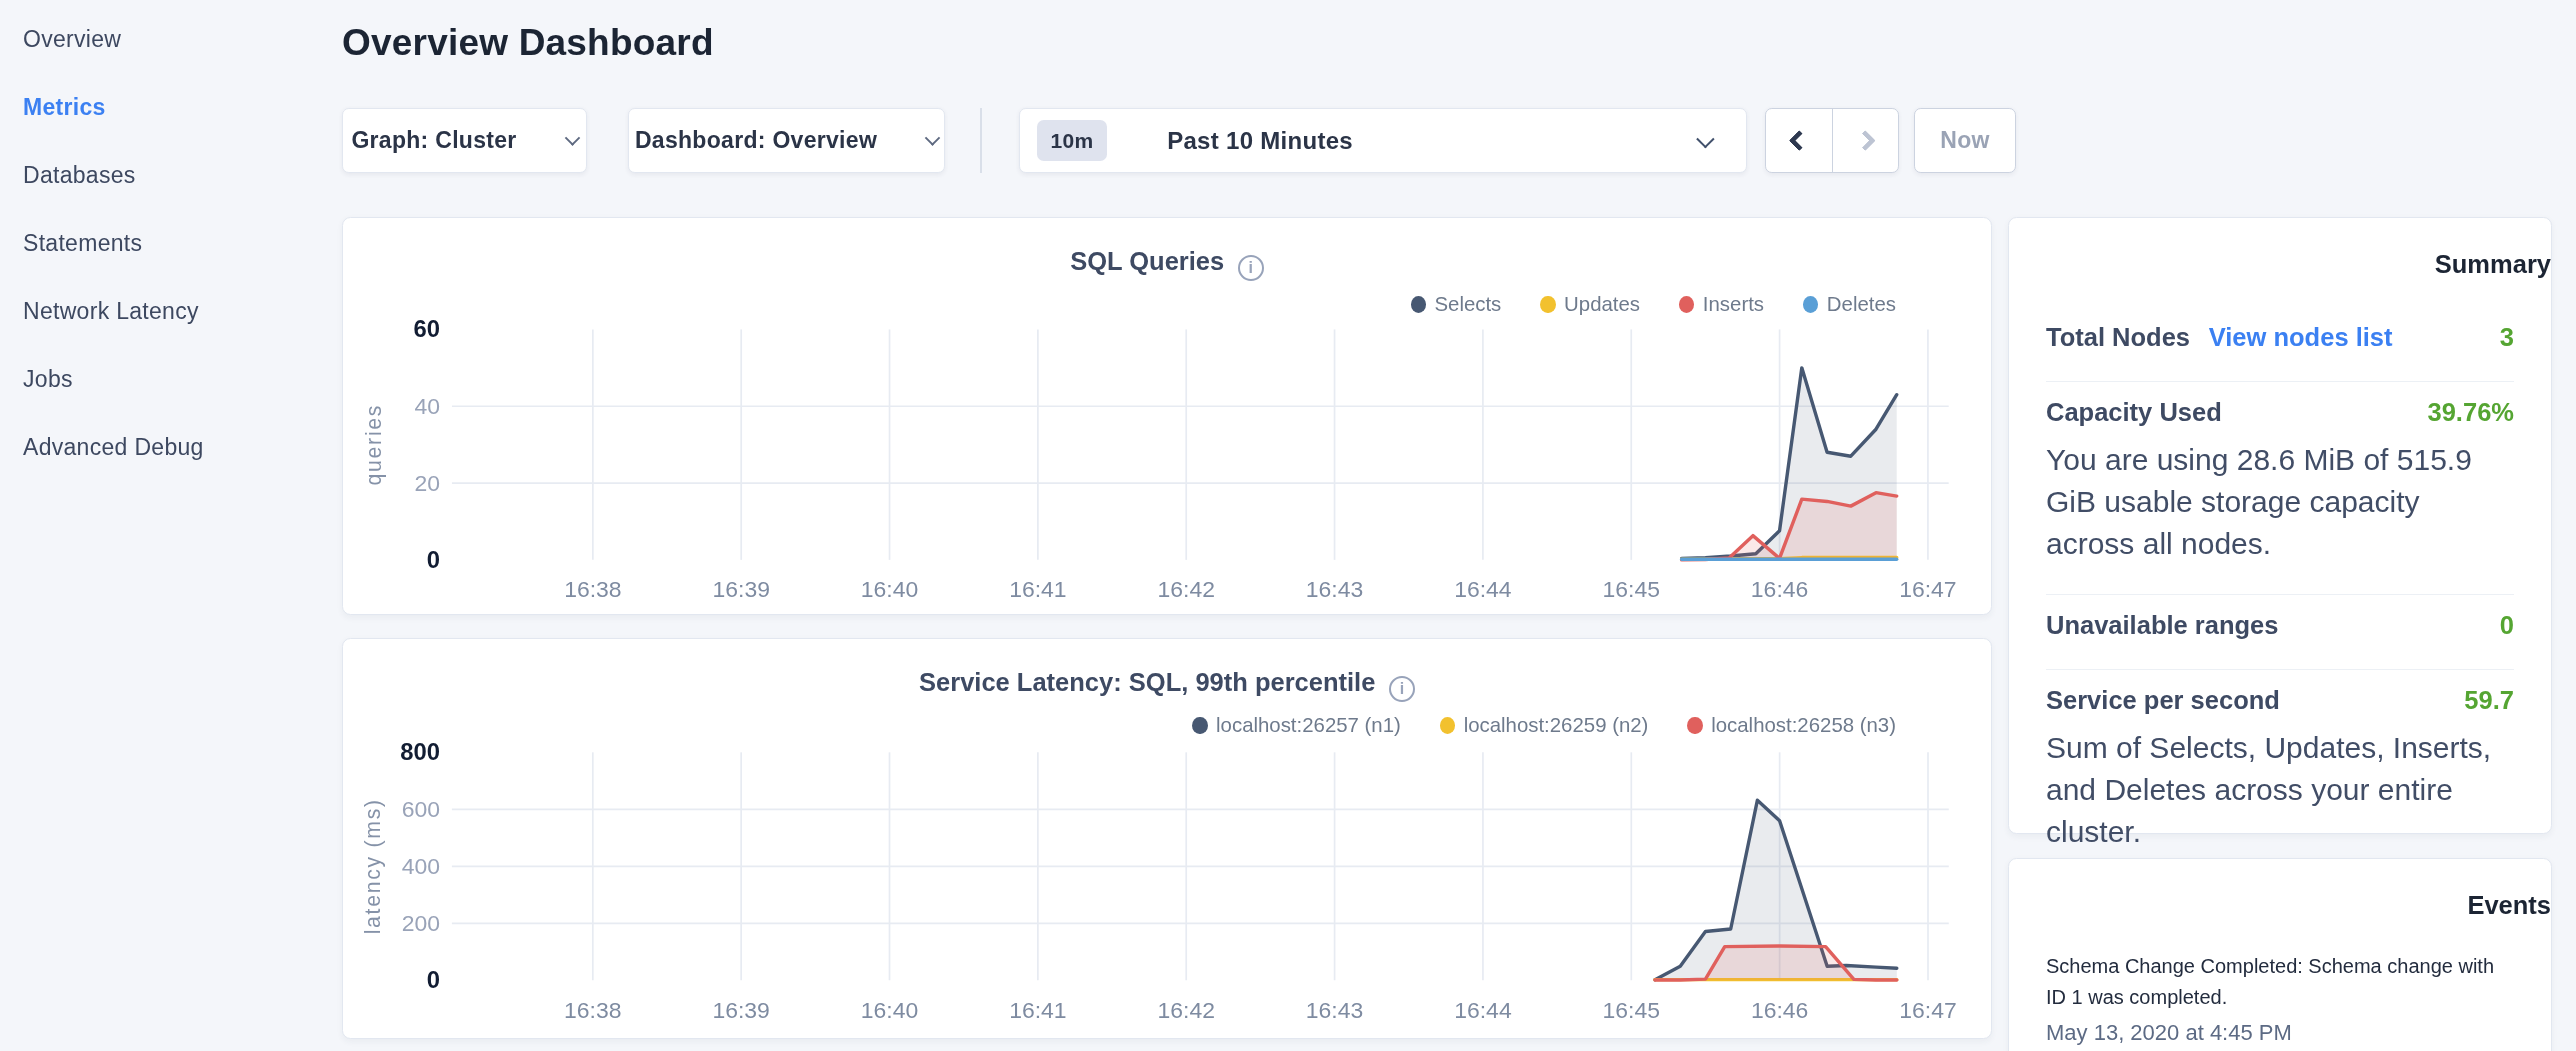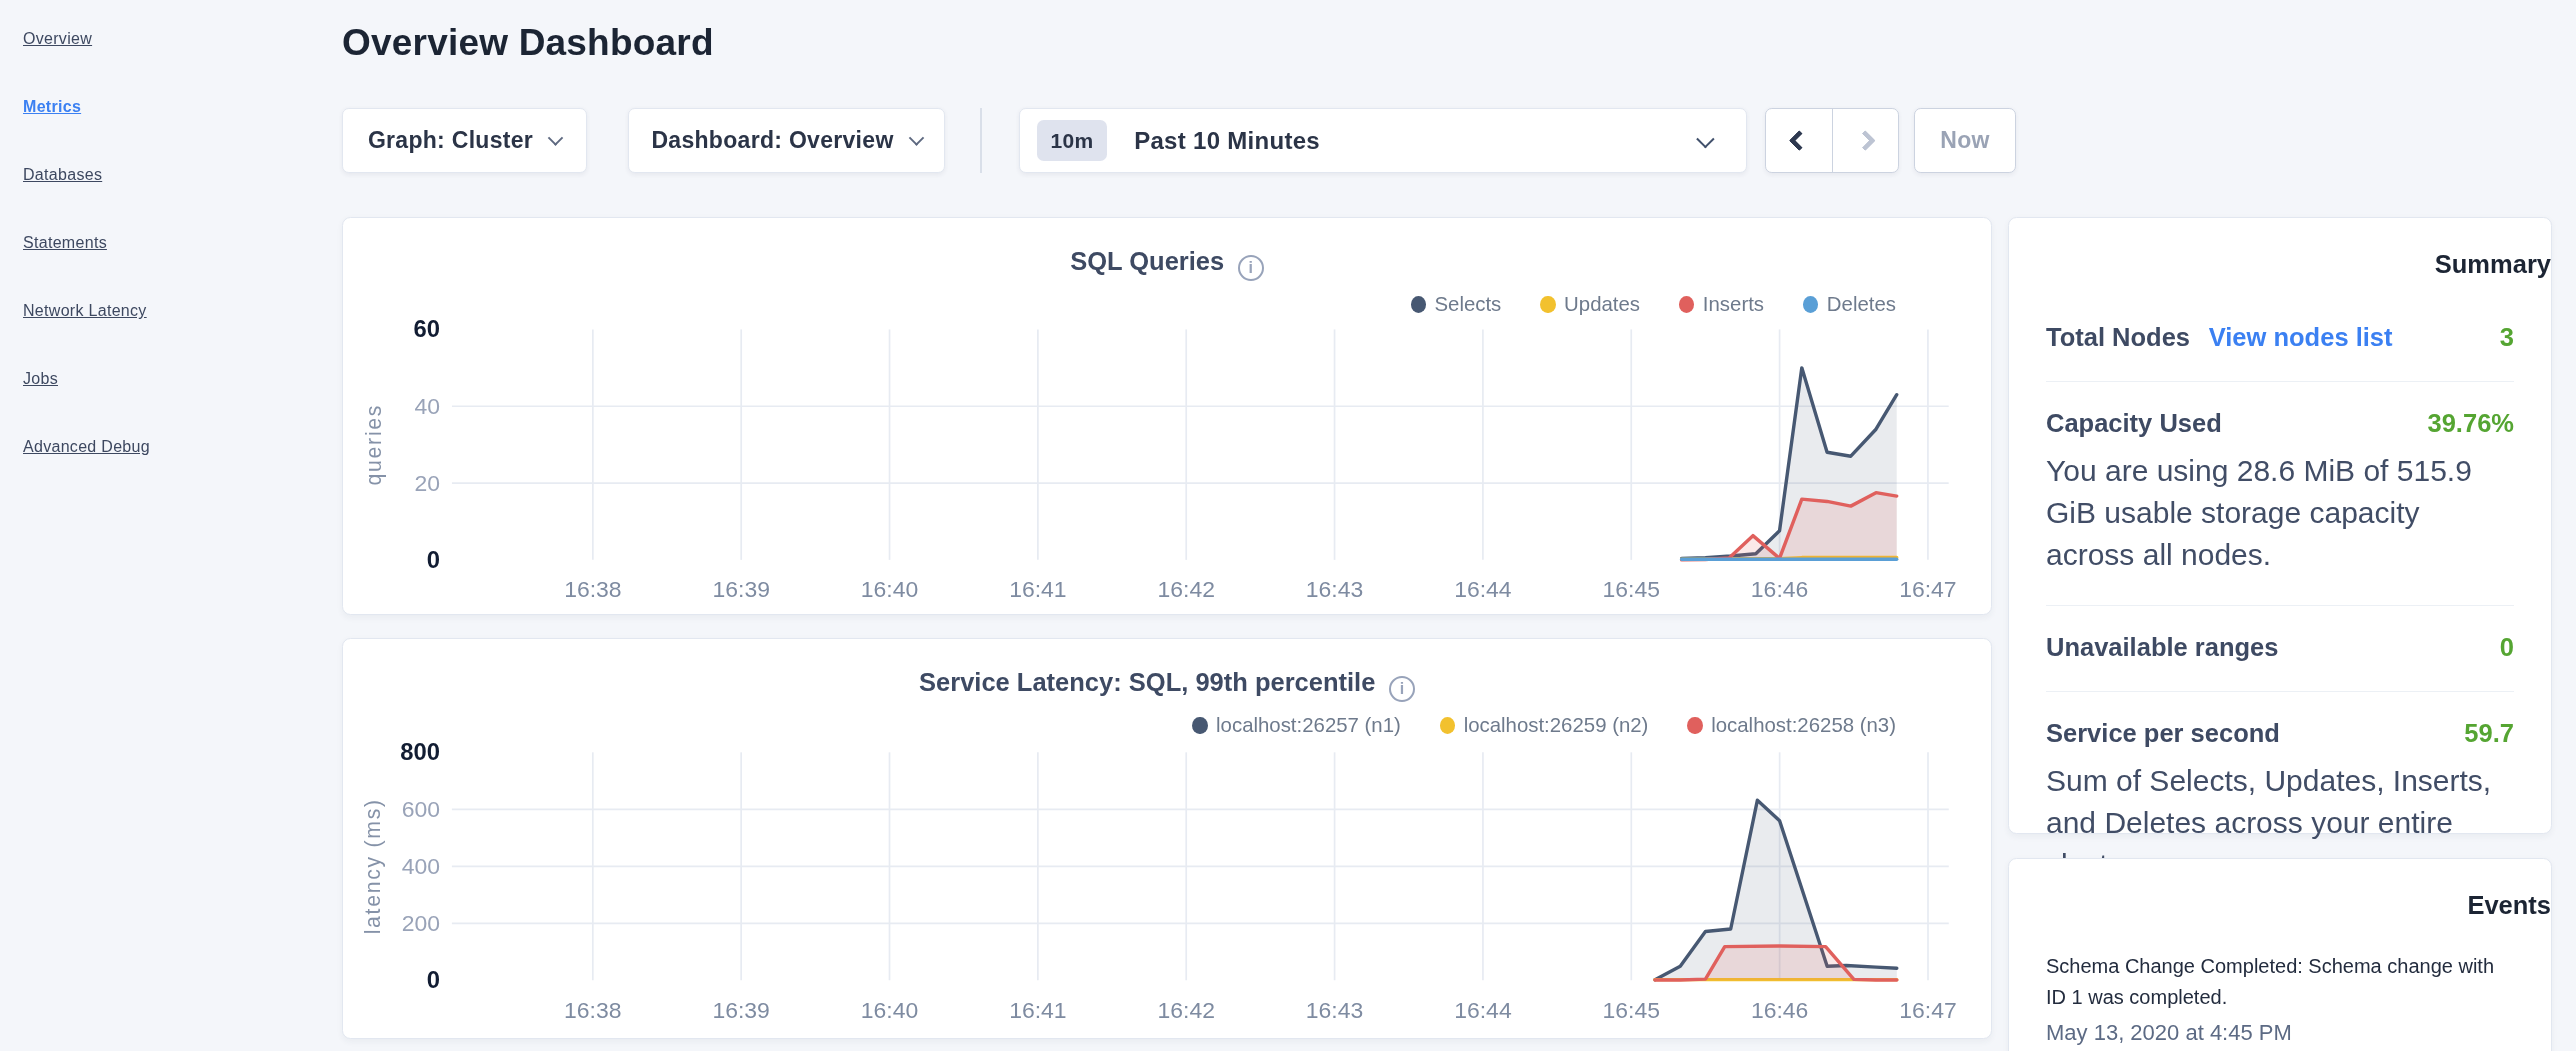--- a/index.html
+++ b/index.html
@@ -10,31 +10,31 @@
     --grid:#e7ebf2;
     --border:#e2e7f0;
   }
   *{box-sizing:border-box;margin:0;padding:0;}
   html,body{margin:0;padding:0;background:#f4f6fa;}
   body{font-family:"Liberation Sans","DejaVu Sans",sans-serif;}
   .app{position:relative;width:2576px;height:1051px;background:#f4f6fa;overflow:hidden;}
 
   
   .sidebar{position:absolute;left:23px;top:5.1px;width:306px;}
-  .nav-item{height:68px;display:flex;align-items:center;font-size:16px;font-weight:500;
-    color:#3d4860;cursor:pointer;letter-spacing:0.3px;text-decoration:underline;}
+  .nav-item{height:68px;display:flex;align-items:center;font-size:23px;font-weight:500;
+    color:#3d4860;cursor:pointer;letter-spacing:0.3px;}
   .nav-item.active{color:var(--accent);font-weight:700;}
 
   
   .page-title{position:absolute;left:342px;top:22px;font-size:37px;font-weight:700;color:var(--ink);letter-spacing:0.2px;}
 
   .toolbar-btn{position:absolute;top:108px;height:65px;background:#fff;border:1.7px solid var(--border);
     border-radius:6.8px;box-shadow:0 1.7px 4.3px rgba(50,60,85,.07);display:flex;align-items:center;
     justify-content:center;font-size:23px;font-weight:700;color:#2b3447;cursor:pointer;
-    font-family:"Liberation Sans","DejaVu Sans",sans-serif;letter-spacing:0.3px;}
+    font-family:"Liberation Sans","DejaVu Sans",sans-serif;letter-spacing:0.3px;gap:33px;}
   .chev{display:inline-block;width:11px;height:11px;border-right:2.6px solid #5e6980;
     border-bottom:2.6px solid #5e6980;transform:rotate(45deg) translate(-1.7px,-1.7px);margin-left:17px;}
   .vdiv{position:absolute;left:980px;top:108px;width:1.7px;height:65px;background:#d9dfe9;}
 
   .timepicker{justify-content:flex-start;padding-left:17px;}
   .time-badge{background:#dfe3ee;border-radius:6.8px;padding:8.5px 13.6px;font-size:21px;font-weight:700;color:#2b3447;}
   .time-label{margin-left:27px;font-size:24px;}
   .chev.big{position:absolute;right:34px;top:25.5px;width:12.8px;height:12.8px;
     border-color:#41506b;border-width:2.6px;}
 
@@ -63,21 +63,21 @@
   svg text{font-family:"Liberation Sans","DejaVu Sans",sans-serif;}
   .grid{stroke:var(--grid);stroke-width:2;}
   text.ytick{font-size:27px;fill:#99a3b8;}
   text.ytick.edge{font-size:28px;font-weight:700;fill:#121d33;}
   text.xtick{font-size:27px;fill:#7e8ba1;}
   text.axis-label{font-size:25px;fill:#8592a8;letter-spacing:2px;}
 
   
   .panel-title{margin-top:32px;text-align:right;font-size:25.5px;font-weight:700;color:var(--ink);}
   .panel-body{padding:0 37px;}
-  .summary-row{display:flex;justify-content:space-between;align-items:baseline;margin-top:27px;}
+  .summary-row{display:flex;justify-content:space-between;align-items:baseline;margin-top:16px;}
   .summary-row:first-child{margin-top:44px;}
   .sum-label{font-size:25.5px;font-weight:700;color:var(--slate);}
   .sum-link{font-size:25.5px;font-weight:700;color:var(--accent);margin-left:18.7px;text-decoration:none;cursor:pointer;}
   .sum-value{font-size:25.5px;font-weight:700;color:var(--green);}
   .sum-desc{font-size:30px;color:#414d66;line-height:1.4;margin-top:12px;}
   .sum-div{border-top:1.7px solid #ecEFf4;border-top-color:#ecf0f5;margin-top:29px;}
   .event-msg{font-size:20px;color:#232c3e;line-height:1.55;margin-top:31px;}
   .event-ts{font-size:22px;color:#5c6a84;margin-top:6.8px;}
 </style>
 </head>

